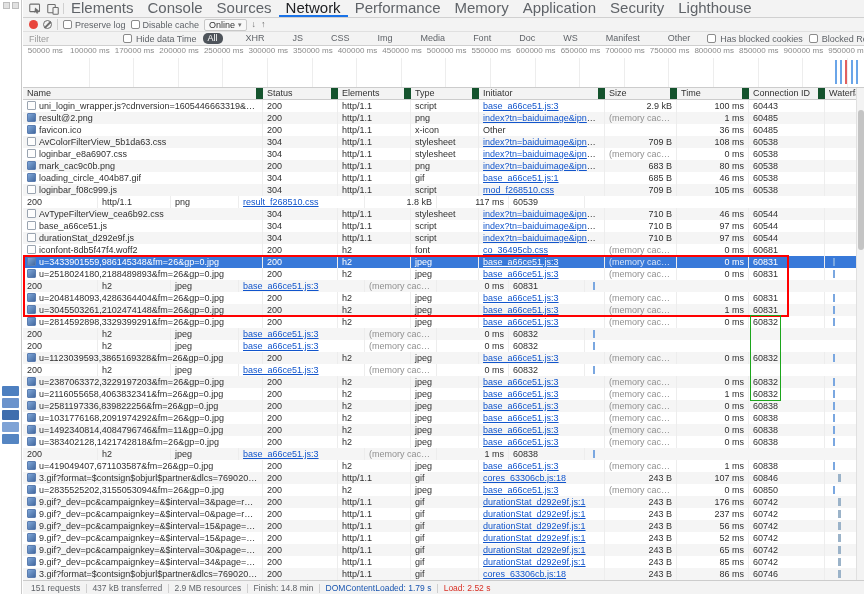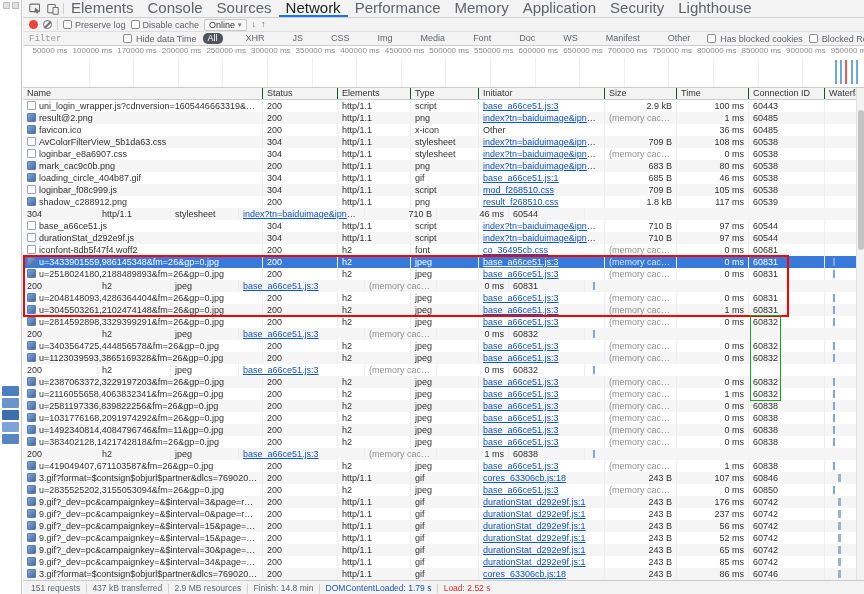--- a/index.html
+++ b/index.html
@@ -21,38 +21,38 @@
   .rec{width:9px;height:9px;border-radius:50%;background:var(--record,#e8453c)}
   .clear-ic{position:relative;width:9px;height:9px;border:1.5px solid #6e6e6e;border-radius:50%}
   .clear-ic:after{content:"";position:absolute;left:-1px;top:2.5px;width:9px;height:1.5px;background:#6e6e6e;transform:rotate(-45deg)}
   .vsep{width:1px;height:11px;background:#d0d0d0}
   .chk{width:9px;height:9px;border:1px solid #8a8a8a;border-radius:2px;background:#fff;flex:0 0 9px}
   .chklbl{margin-left:-2px;white-space:nowrap}
   .select{display:inline-flex;align-items:center;border:1px solid #c8c8c8;border-radius:2px;padding:0 4px;height:12px;background:#f8f8f8;color:#333;gap:3px}
   .caret{font-size:7px;color:#6e6e6e}
   .arrow-ic{color:#6e6e6e;font-size:9px;line-height:9px}
   .filterbar{height:14px;flex:0 0 14px;background:#f3f3f3;border-bottom:1px solid #d0d0d0;display:flex;align-items:center;gap:6px;padding:0 6px;color:#5f6368}
-  .filter-input{width:82px;border:none;background:transparent;outline:none;font-size:9px;font-family:Liberation Mono, monospace;color:#333}
+  .filter-input{width:82px;border:none;background:transparent;outline:none;font-size:9px;font-family:Liberation Sans, sans-serif;color:#333}
   .filter-input::placeholder{color:#9a9a9a}
   .pills{display:flex;align-items:flex-start;gap:18px}
   .pill{padding:0 5px;height:11px;line-height:11px;border-radius:5px;color:#5f6368;cursor:pointer;white-space:nowrap}
   .pill.active{background:var(--pill,#4e545b);color:#fff}
   
   .ruler{height:42px;flex:0 0 42px;position:relative;border-bottom:1px solid #ccc;background:#fff}
   .ruler-labels{display:flex;height:12px;font-size:8px;color:#8a8a8a;overflow:hidden}
-  .ruler-labels span{flex:0 0 44.6px;width:44.6px;text-align:right;white-space:nowrap}
+  .ruler-labels span{flex:0 0 44.6px;width:44.6px;text-align:center;white-space:nowrap}
   .overview{position:absolute;left:0;right:0;top:12px;bottom:0;
     background-image:repeating-linear-gradient(to right,transparent 0,transparent 43.6px,#ededed 43.6px,#ededed 44.6px);
     background-position:22px 0}
   .ovmark{position:absolute;bottom:3px;width:2px;height:24px}
   
   .table-area{flex:1 1 auto;position:relative;overflow:hidden}
   .grid{position:relative;width:833px}
   .thead{display:flex;height:12px;background:#f3f3f3;border-bottom:1px solid #ccc;color:#333}
-  .th{padding:0 4px;border-right:1px solid #14532d;line-height:11px;overflow:hidden;white-space:nowrap;cursor:pointer}
+  .th{padding:0 4px;border-right:7px solid #14532d;line-height:11px;overflow:hidden;white-space:nowrap;cursor:pointer}
   .tr{display:flex;height:12px;line-height:12px;cursor:pointer}
   .tr.odd{background:#f5f5f5}
   .td{padding:0 4px;border-right:1px solid #ededed;overflow:hidden;white-space:nowrap;text-overflow:ellipsis}
   .num{text-align:right}
   .dim{color:#909090}
   .link{color:var(--link,#1155cc);text-decoration:underline}
   .link.plain{color:#303030;text-decoration:none}
   .tr.selected{background:var(--sel,#3879d9);color:#fff}
   .tr.selected .link{color:#fff}
   .tr.selected .dim{color:#d9e5f8}
@@ -296,31 +296,31 @@
     <div class="td c-status">304</div>
     <div class="td c-proto">http/1.1</div>
     <div class="td c-type">script</div>
     <div class="td c-init"><span class="link">mod_f268510.css</span></div>
     <div class="td c-size num">709 B</div>
     <div class="td c-time num">105 ms</div>
     <div class="td c-conn">60538</div>
     <div class="td c-wf"></div>
   </div>
             <div class="tr even">
-    <div class="td c-name"><span class="ficon icon-img"></span><span>shadow_c288912.png</span></div>
     <div class="td c-status">200</div>
     <div class="td c-proto">http/1.1</div>
     <div class="td c-type">png</div>
     <div class="td c-init"><span class="link">result_f268510.css</span></div>
     <div class="td c-size num">1.8 kB</div>
     <div class="td c-time num">117 ms</div>
     <div class="td c-conn">60539</div>
     <div class="td c-wf"></div>
   </div>
             <div class="tr odd">
+    <div class="td c-name"><span class="ficon icon-doc"></span><span>AvTypeFilterView_cea6b92.css</span></div>
     <div class="td c-status">304</div>
     <div class="td c-proto">http/1.1</div>
     <div class="td c-type">stylesheet</div>
     <div class="td c-init"><span class="link">index?tn=baiduimage&amp;ipn=r&amp;ct=201...</span></div>
     <div class="td c-size num">710 B</div>
     <div class="td c-time num">46 ms</div>
     <div class="td c-conn">60544</div>
     <div class="td c-wf"></div>
   </div>
             <div class="tr even">
@@ -439,21 +439,20 @@
     <div class="td c-type">jpeg</div>
     <div class="td c-init"><span class="link">base_a66ce51.js:3</span></div>
     <div class="td c-size num dim">(memory cache)</div>
     <div class="td c-time num">0 ms</div>
     <div class="td c-conn">60832</div>
     <div class="td c-wf">
                 <span class="wfbar wf-cache"></span>
               </div>
   </div>
             <div class="tr even">
-    <div class="td c-name"><span class="ficon icon-img"></span><span>u=3403564725,444856578&amp;fm=26&amp;gp=0.jpg</span></div>
     <div class="td c-status">200</div>
     <div class="td c-proto">h2</div>
     <div class="td c-type">jpeg</div>
     <div class="td c-init"><span class="link">base_a66ce51.js:3</span></div>
     <div class="td c-size num dim">(memory cache)</div>
     <div class="td c-time num">0 ms</div>
     <div class="td c-conn">60832</div>
     <div class="td c-wf">
                 <span class="wfbar wf-cache"></span>
               </div>

